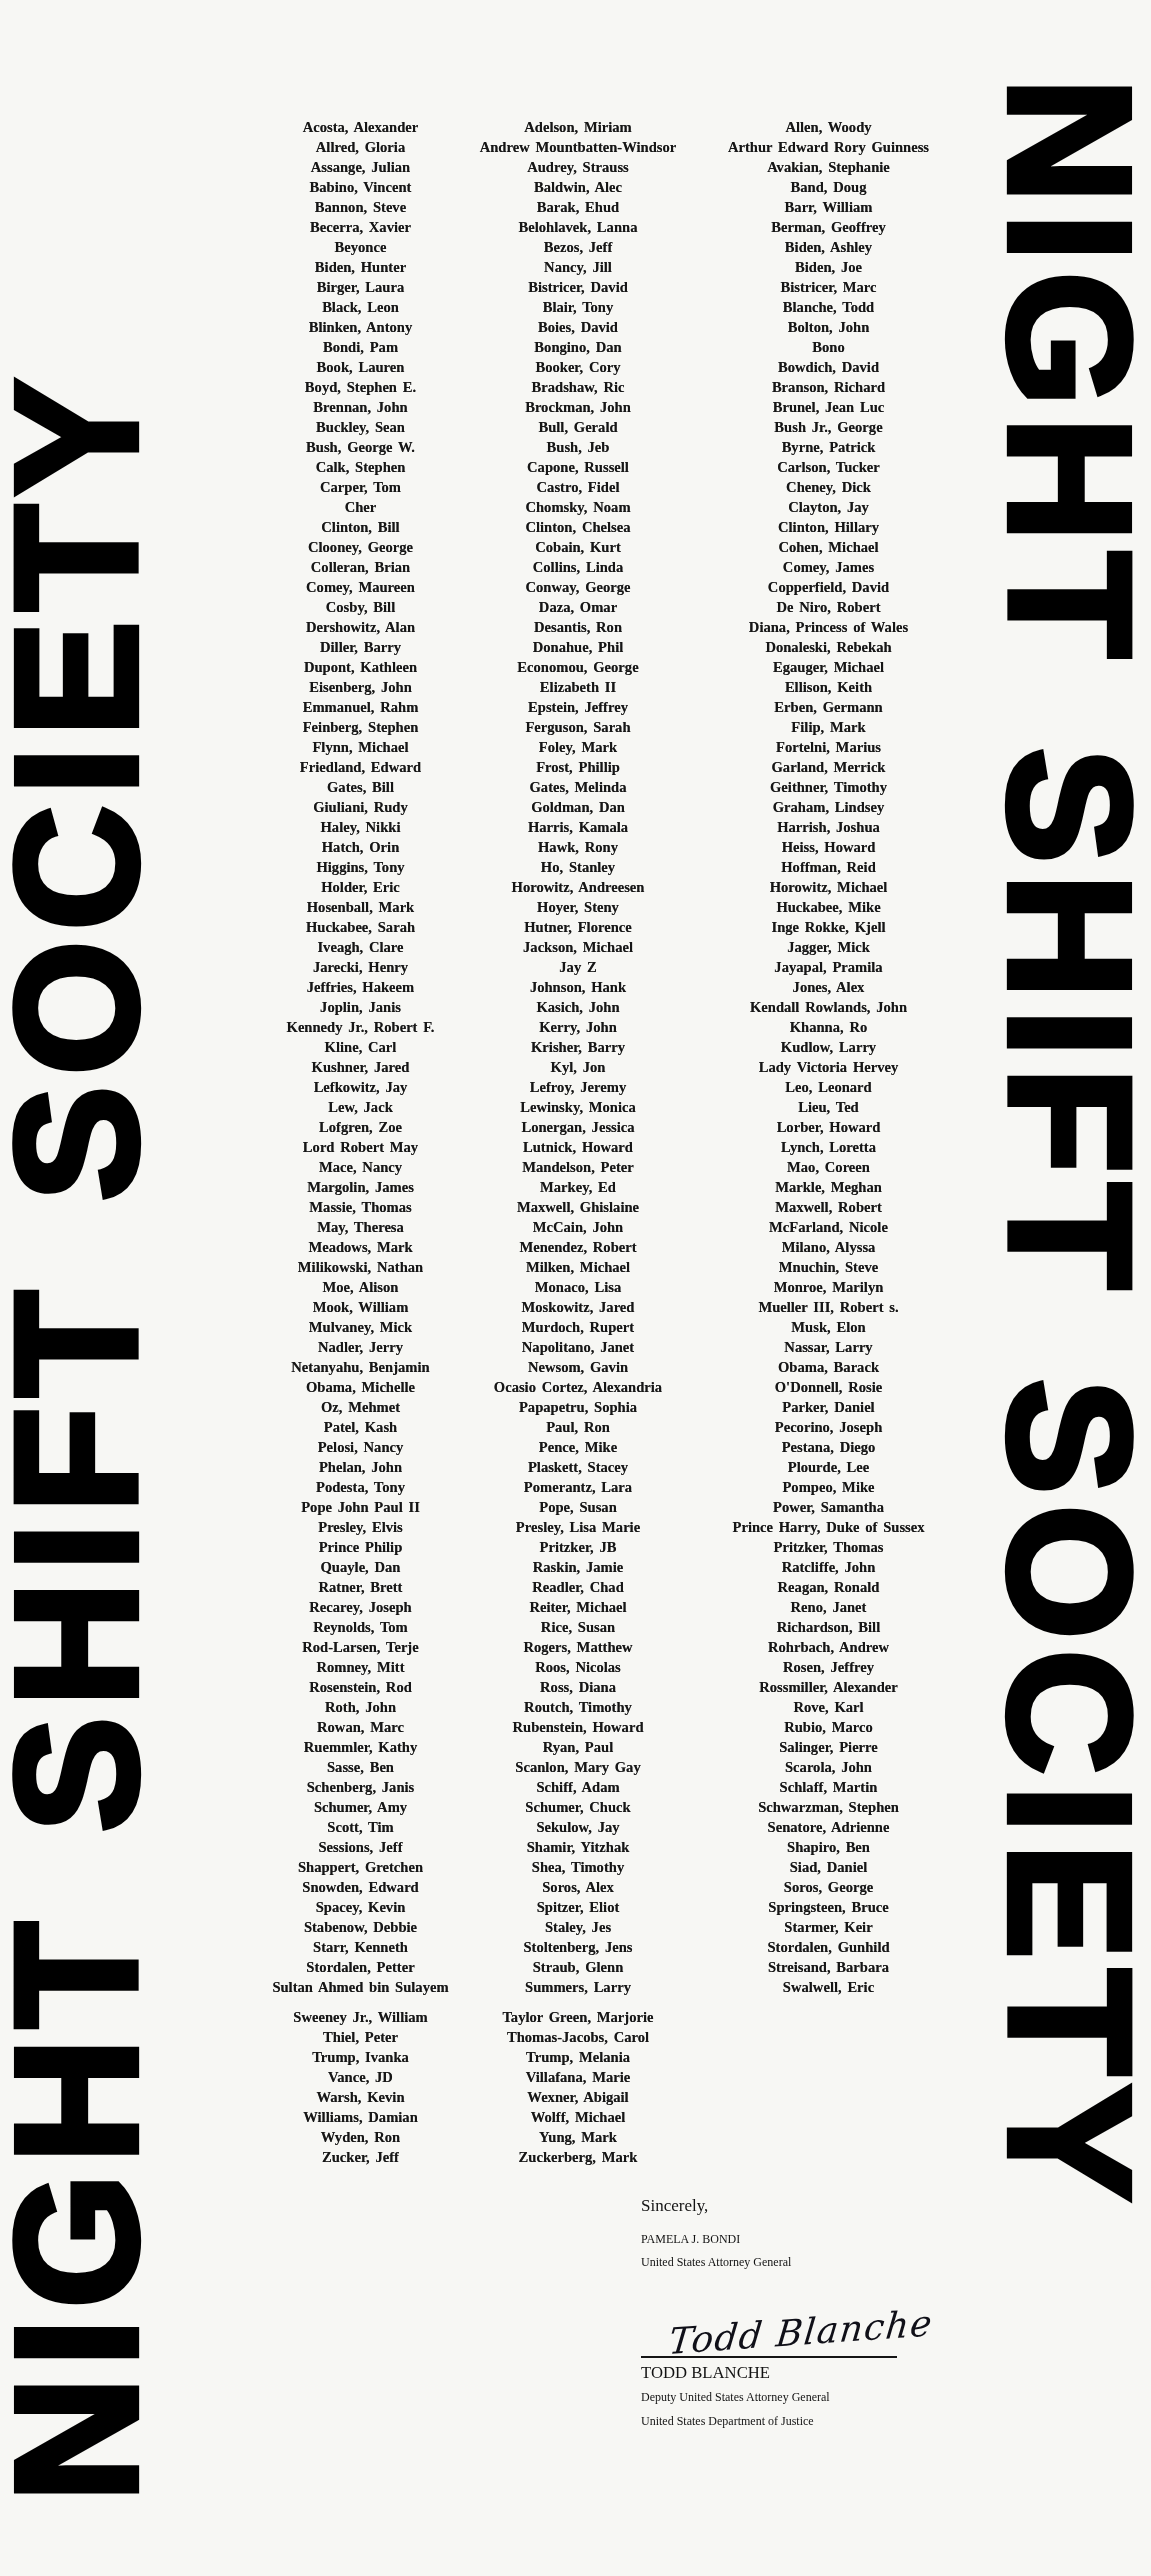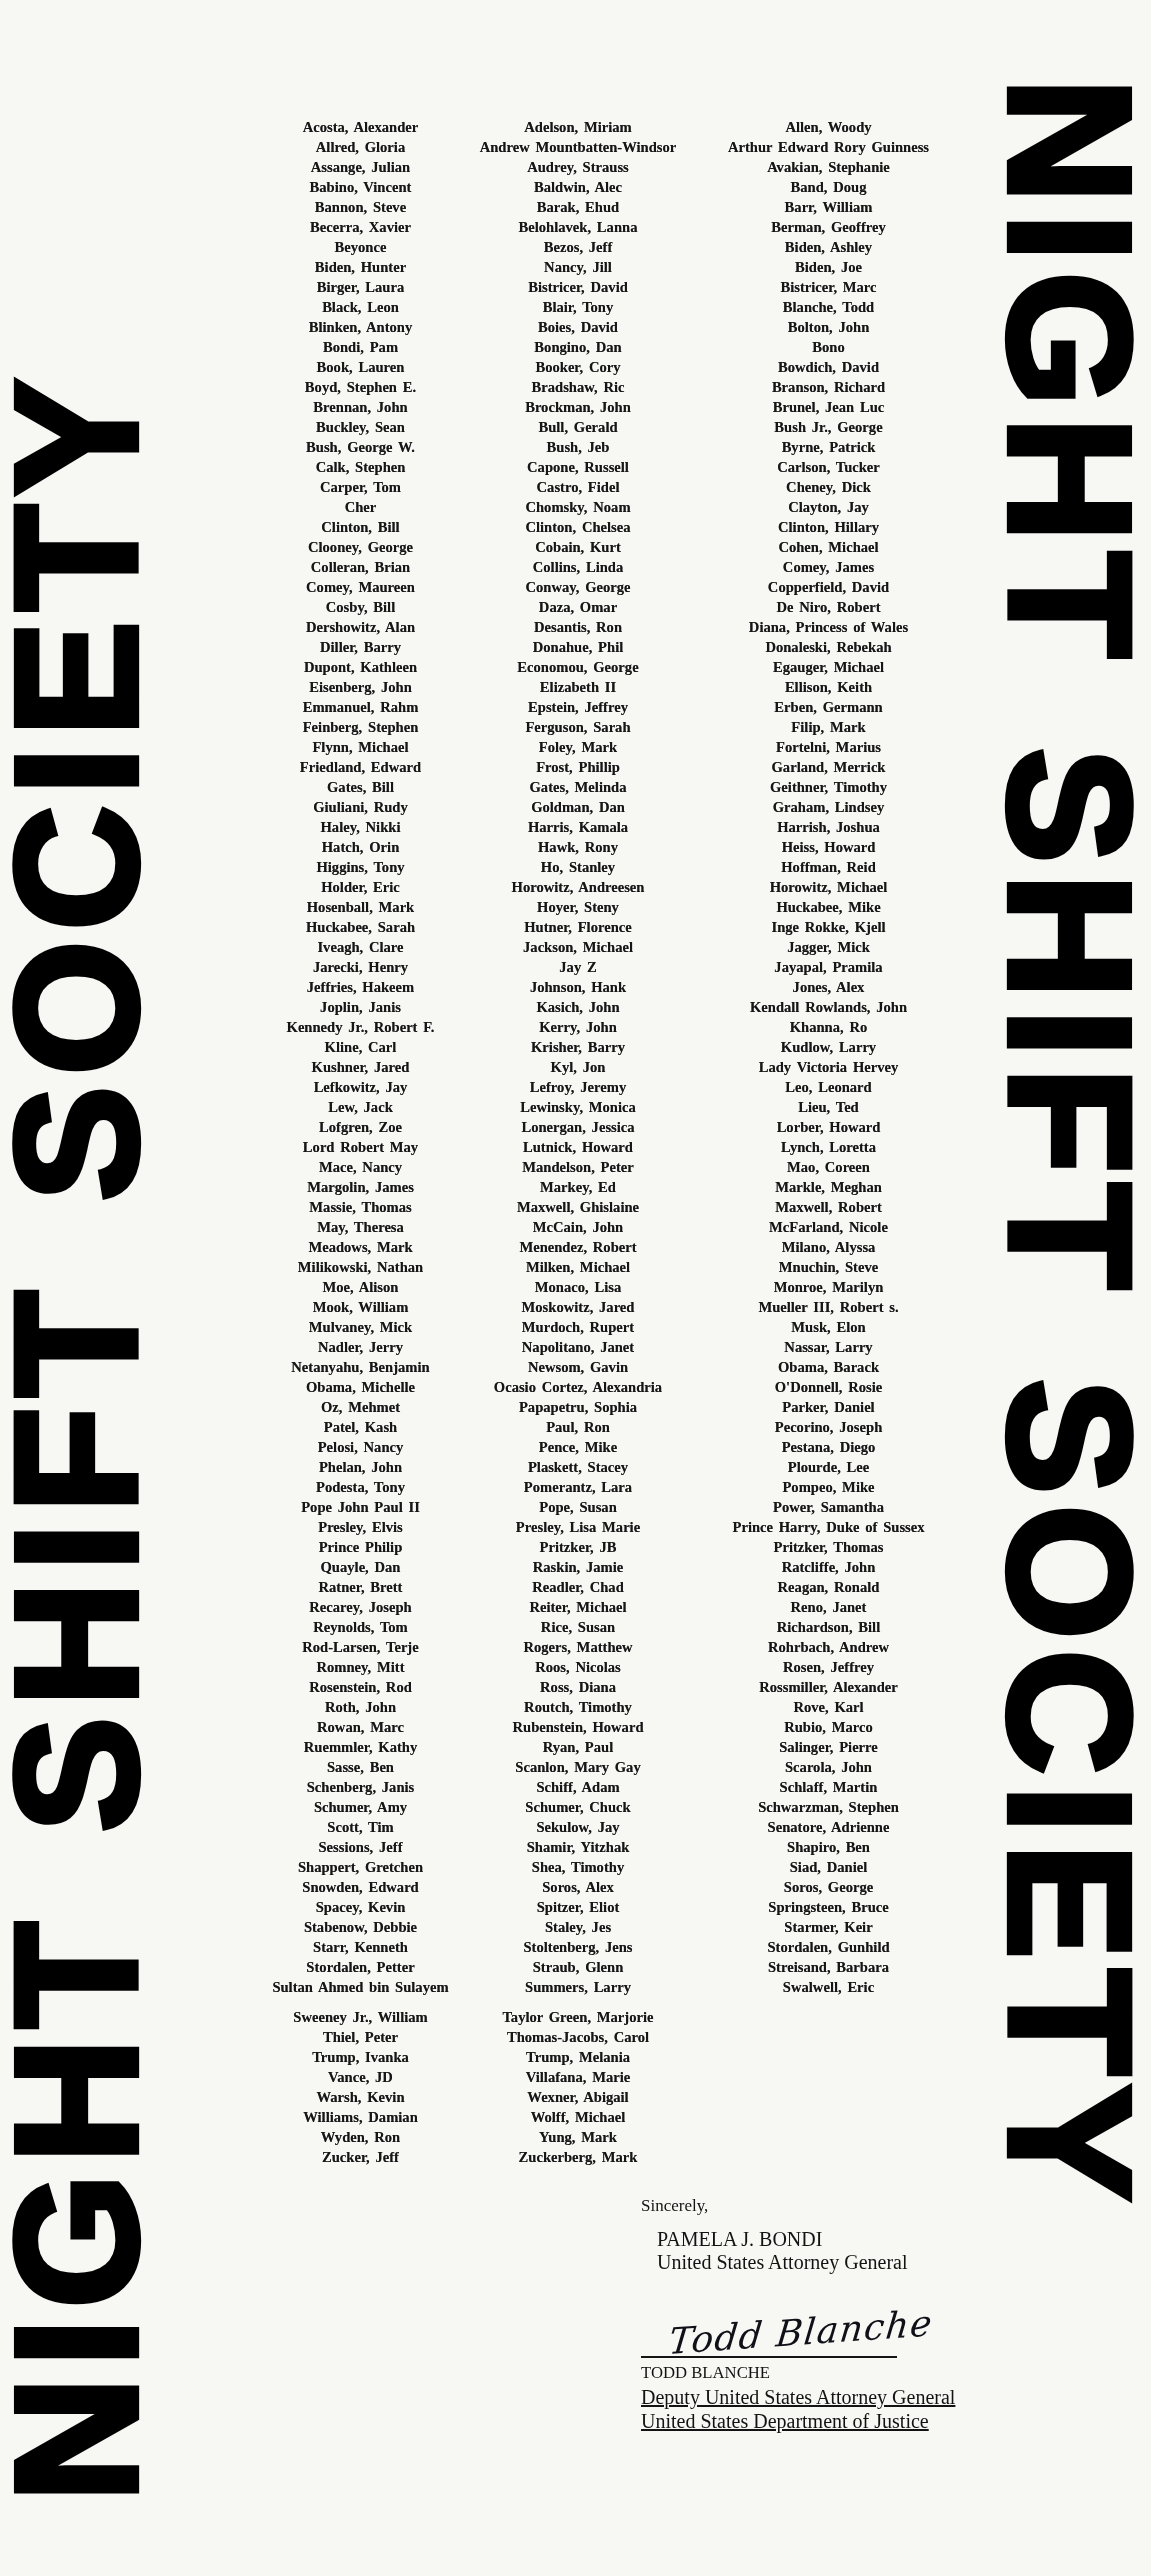--- a/index.html
+++ b/index.html
@@ -56,23 +56,22 @@
     top: 2195px;
     width: 327px;
     color: #131313;
   }
   .sig-salutation {
     font-size: 17px;
     line-height: 21px;
     margin-bottom: 12px;
   }
   .sig-name, .sig-title {
-    font-size: 20px;
+    font-size: 12px;
     line-height: 23px;
-    margin-left: 16px;
   }
   .sig-script-wrap {
     position: relative;
     margin-top: 18px;
     width: 256px;
     height: 64px;
     border-bottom: 2.1px solid #151515;
   }
   .sig-script {
     position: absolute;
@@ -86,23 +85,22 @@
     transform: rotate(-4deg) skewX(-10deg);
     transform-origin: left bottom;
     color: #101018;
   }
   .sig-cosigner-name {
     font-size: 16.7px;
     line-height: 24px;
     margin-top: 2.8px;
   }
   .sig-cosigner-title {
-    font-size: 20px;
+    font-size: 12px;
     line-height: 24px;
-    text-decoration: underline;
   }
 </style>
 </head>
 <body>
 
 <div class="banner" id="banner-left">NIGHT SHIFT SOCIETY</div>
 
 <div class="banner" id="banner-right">NIGHT SHIFT SOCIETY</div>
 
 <div class="name-col" id="name-col-1">

